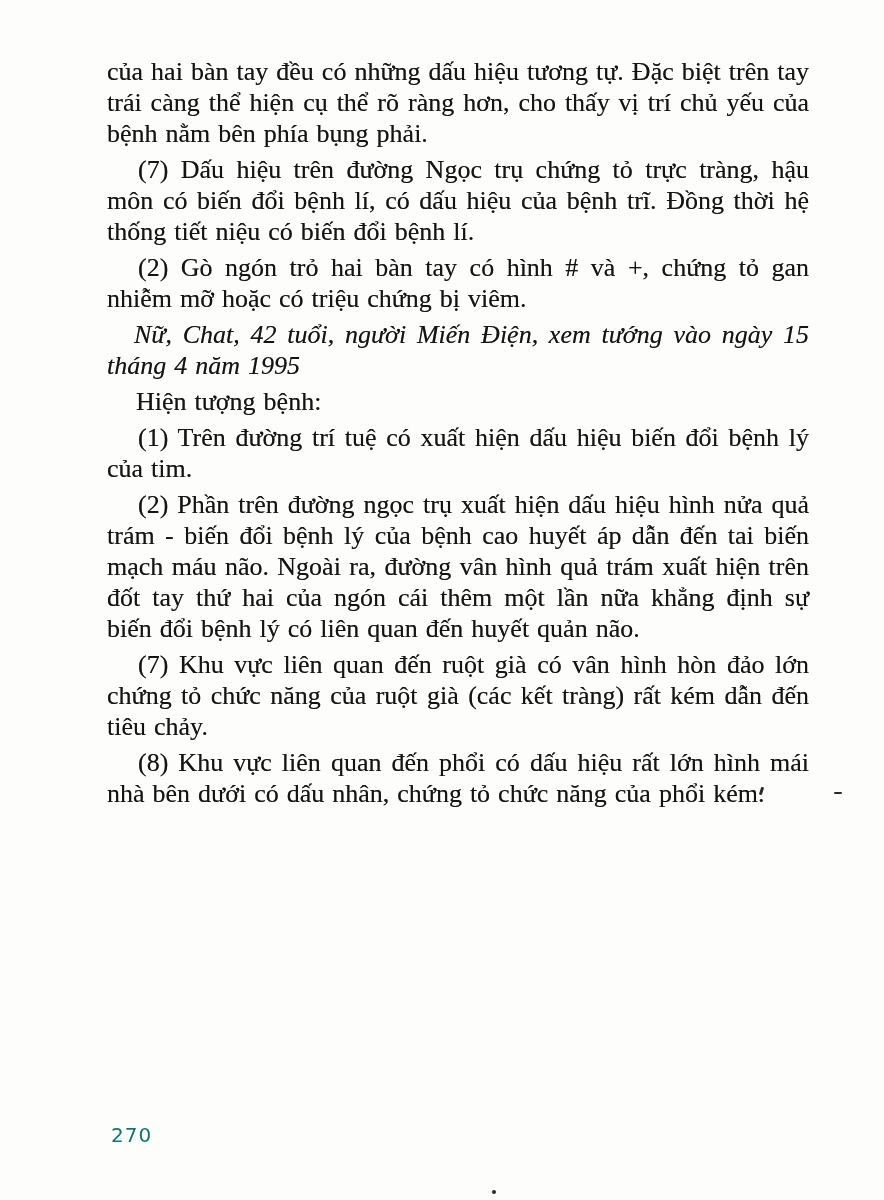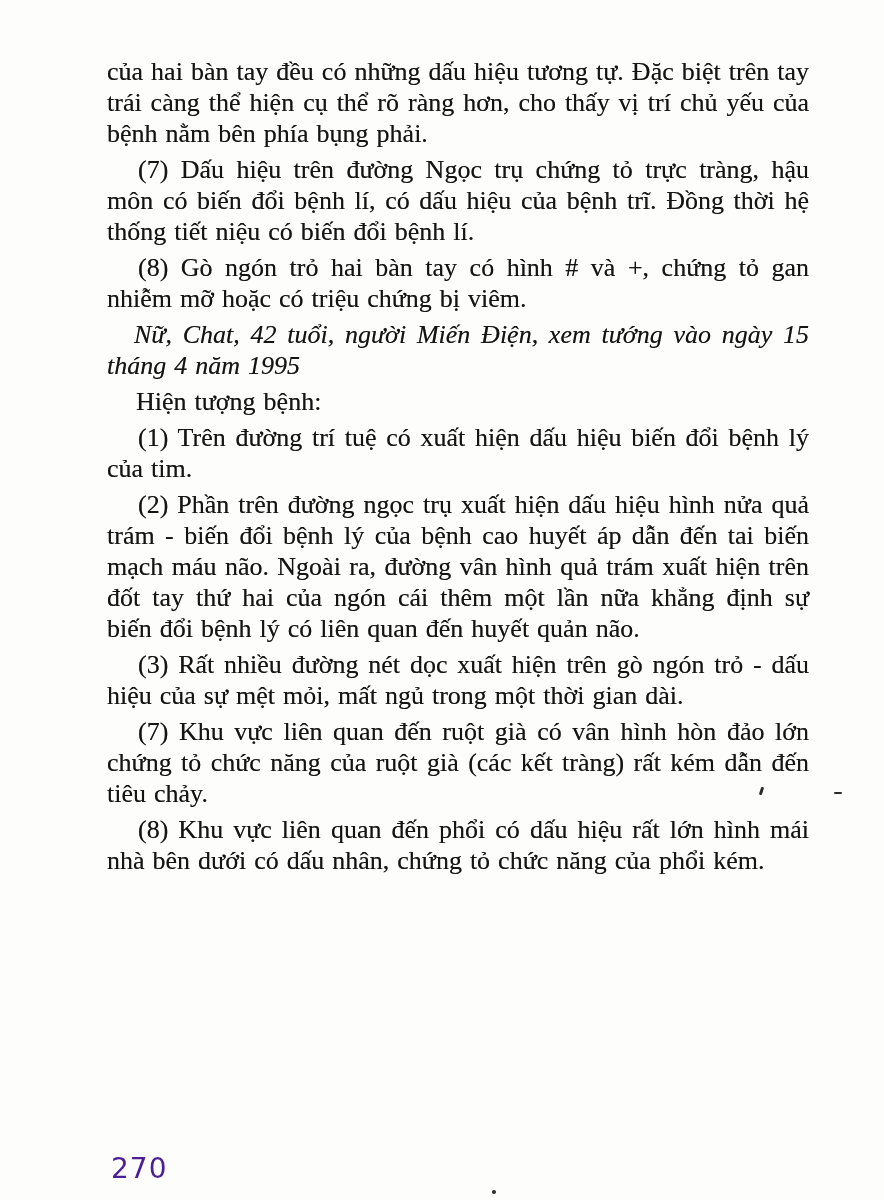--- a/index.html
+++ b/index.html
@@ -34,46 +34,45 @@
   p.heading {
     text-indent: 27px;
     font-weight: normal;
     font-style: italic;
   }
   p.subheading {
     text-indent: 29px;
   }
   .page-number {
     position: absolute;
-    left: 111px; top: 1152px;
+    left: 111px; top: 1123px;
     font-family: "DejaVu Sans", sans-serif;
-    font-size: 28px;
-    color: #4c1d95;
+    font-size: 20px;
+    color: #0f766e;
     letter-spacing: 1px;
   }
   
   .speck { position: absolute; background: #2a2a2a; border-radius: 1px; }
   .speck-a { left: 760px; top: 787px; width: 3px; height: 8px; transform: rotate(18deg); }
   .speck-b { left: 834px; top: 792px; width: 8px; height: 2px; }
   .speck-c { left: 492px; top: 1190px; width: 4px; height: 4px; border-radius: 50%; }
 </style>
 </head>
 <body>
 
 <div class="page">
 
   <div class="text-block">
     <p class="cont">của hai bàn tay đều có những dấu hiệu tương tự. Đặc biệt trên tay trái càng thể hiện cụ thể rõ ràng hơn, cho thấy vị trí chủ yếu của bệnh nằm bên phía bụng phải.</p>
     <p class="body">(7) Dấu hiệu trên đường Ngọc trụ chứng tỏ trực tràng, hậu môn có biến đổi bệnh lí, có dấu hiệu của bệnh trĩ. Đồng thời hệ thống tiết niệu có biến đổi bệnh lí.</p>
-    <p class="body">(8) Gò ngón trỏ hai bàn tay có hình # và +, chứng tỏ gan nhiễm mỡ hoặc có triệu chứng bị viêm.</p>
+    <p class="body">(2) Gò ngón trỏ hai bàn tay có hình # và +, chứng tỏ gan nhiễm mỡ hoặc có triệu chứng bị viêm.</p>
     <p class="heading">Nữ, Chat, 42 tuổi, người Miến Điện, xem tướng vào ngày 15 tháng 4 năm 1995</p>
     <p class="subheading">Hiện tượng bệnh:</p>
     <p class="body">(1) Trên đường trí tuệ có xuất hiện dấu hiệu biến đổi bệnh lý của tim.</p>
     <p class="body">(2) Phần trên đường ngọc trụ xuất hiện dấu hiệu hình nửa quả trám - biến đổi bệnh lý của bệnh cao huyết áp dẫn đến tai biến mạch máu não. Ngoài ra, đường vân hình quả trám xuất hiện trên đốt tay thứ hai của ngón cái thêm một lần nữa khẳng định sự biến đổi bệnh lý có liên quan đến huyết quản não.</p>
-    <p class="body">(3) Rất nhiều đường nét dọc xuất hiện trên gò ngón trỏ - dấu hiệu của sự mệt mỏi, mất ngủ trong một thời gian dài.</p>
     <p class="body">(7) Khu vực liên quan đến ruột già có vân hình hòn đảo lớn chứng tỏ chức năng của ruột già (các kết tràng) rất kém dẫn đến tiêu chảy.</p>
     <p class="body">(8) Khu vực liên quan đến phổi có dấu hiệu rất lớn hình mái nhà bên dưới có dấu nhân, chứng tỏ chức năng của phổi kém.</p>
   </div>
 
   <div class="page-number">270</div>
 
   <div class="speck speck-a"></div>
   <div class="speck speck-b"></div>
   <div class="speck speck-c"></div>
 

